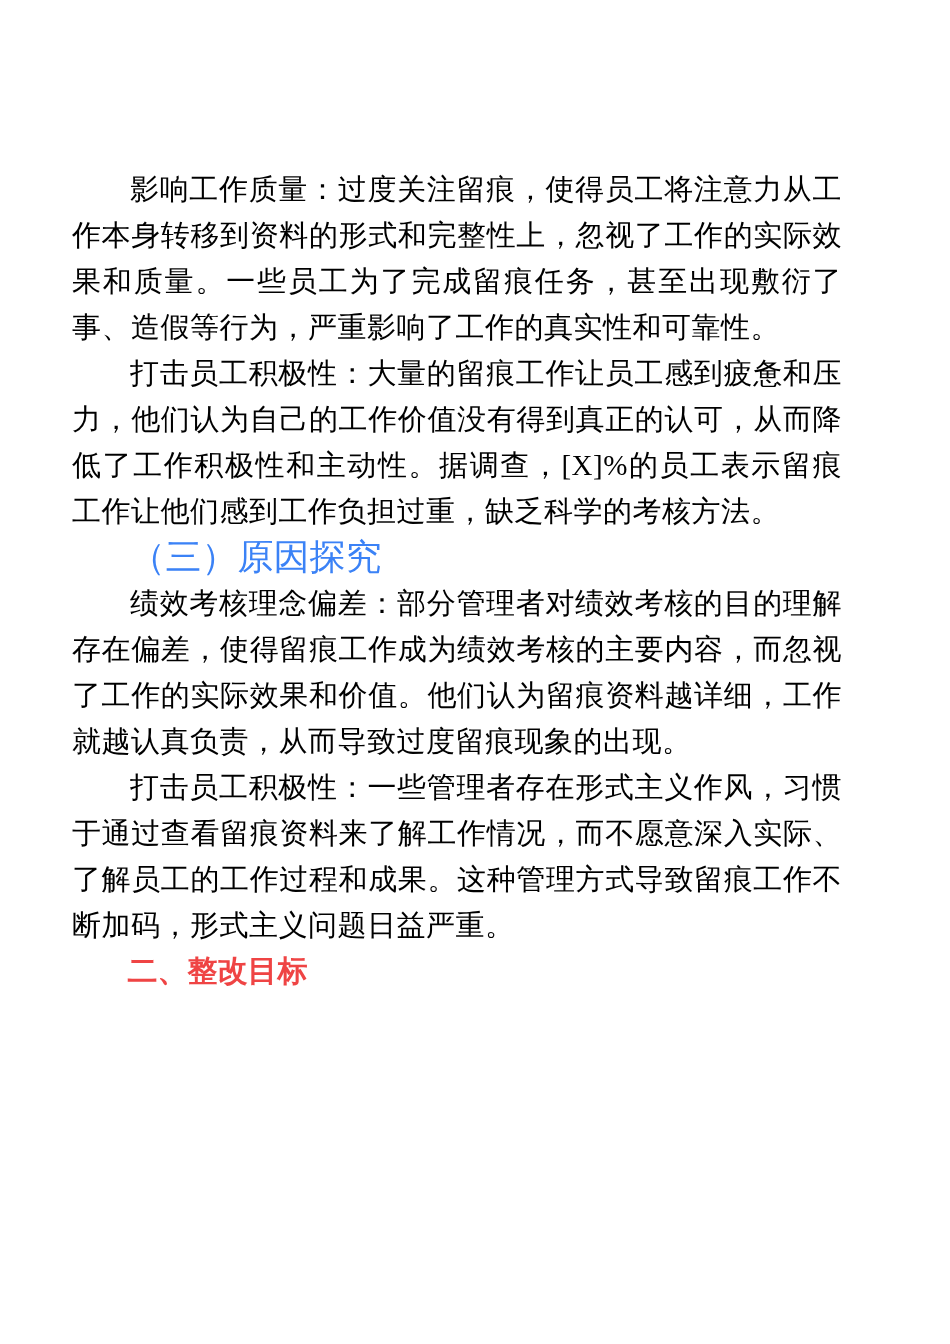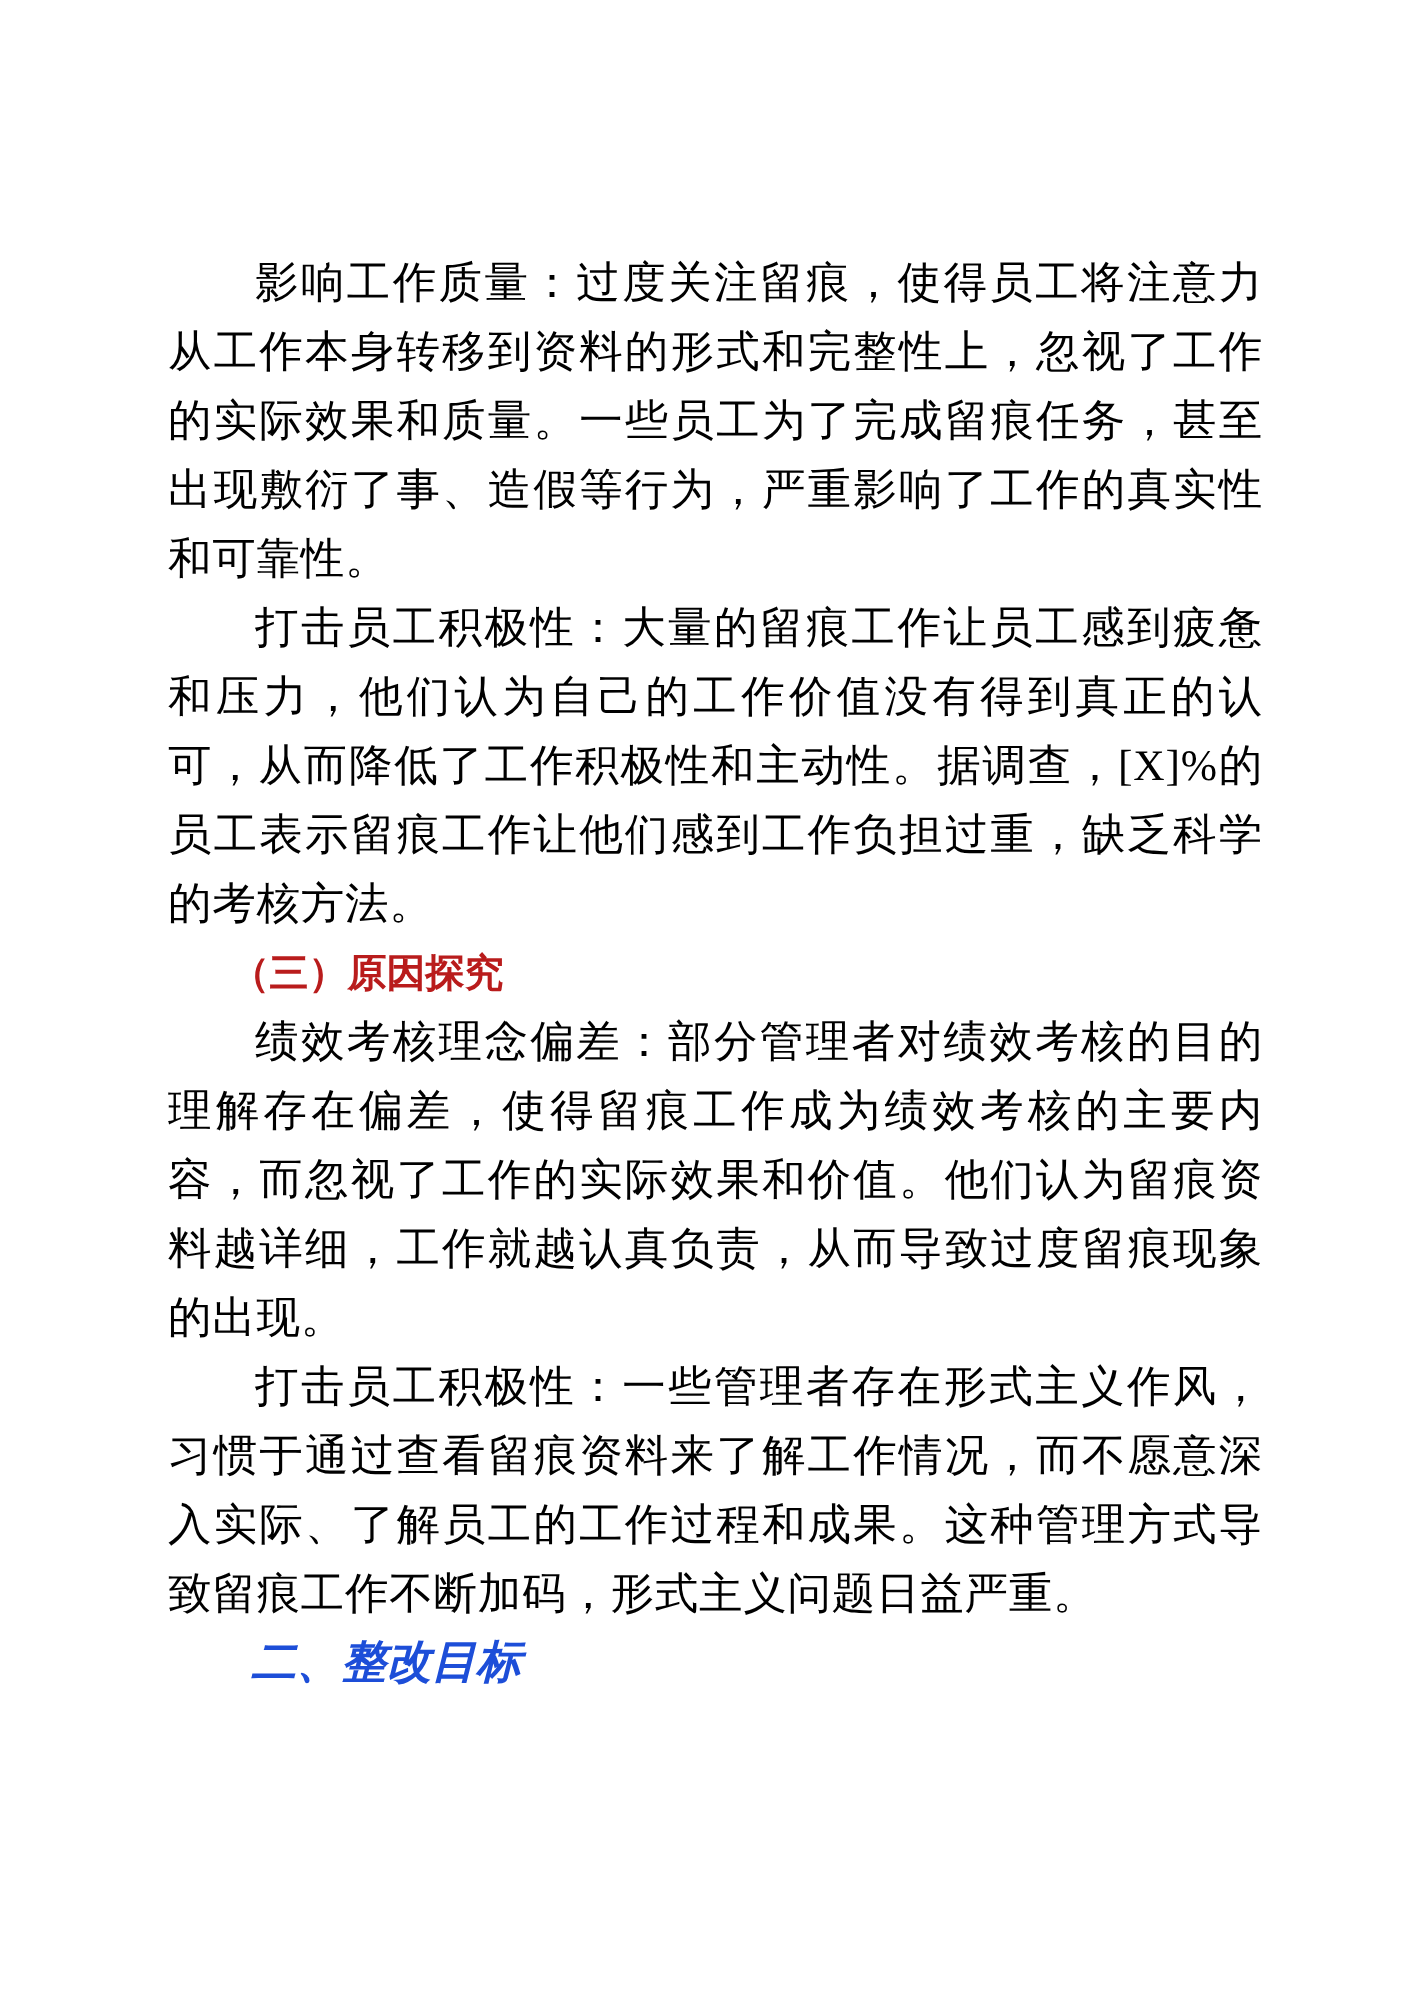--- a/index.html
+++ b/index.html
@@ -7,51 +7,50 @@
     padding: 0;
     background: #ffffff;
   }
   .page {
     position: relative;
     width: 950px;
     height: 1344px;
     margin: 0 auto;
     background: #ffffff;
     box-sizing: border-box;
-    padding: 166px 108px 0 112px;
+    padding: 166px 108px 0 72px;
     overflow: hidden;
     font-family: "Liberation Serif", serif;
     color: #000000;
   }
   .para {
     margin: 0;
     font-size: 29px;
     line-height: 46px;
     text-align: justify;
     text-indent: 2em;
     letter-spacing: 0.5px;
     color: #000000;
   }
   .subheading {
     margin: 0;
-    font-size: 26px;
+    font-size: 36px;
     line-height: 46px;
     text-indent: 1.6em;
-    font-weight: bold;
-    color: #b91c1c;
+    font-weight: normal;
+    color: #3b82f6;
   }
   .section-heading {
     margin: 0;
     font-size: 30px;
     line-height: 46px;
     text-indent: 1.85em;
     font-family: "Liberation Sans", sans-serif;
     font-weight: bold;
-    color: #1d4ed8;
-    font-style: italic;
+    color: #ef4444;
   }
 </style>
 </head>
 <body>
 
 <div class="page">
 
   <p class="para">影响工作质量：过度关注留痕，使得员工将注意力从工作本身转移到资料的形式和完整性上，忽视了工作的实际效果和质量。一些员工为了完成留痕任务，甚至出现敷衍了事、造假等行为，严重影响了工作的真实性和可靠性。</p>
 
   <p class="para">打击员工积极性：大量的留痕工作让员工感到疲惫和压力，他们认为自己的工作价值没有得到真正的认可，从而降低了工作积极性和主动性。据调查，[X]%的员工表示留痕工作让他们感到工作负担过重，缺乏科学的考核方法。</p>

